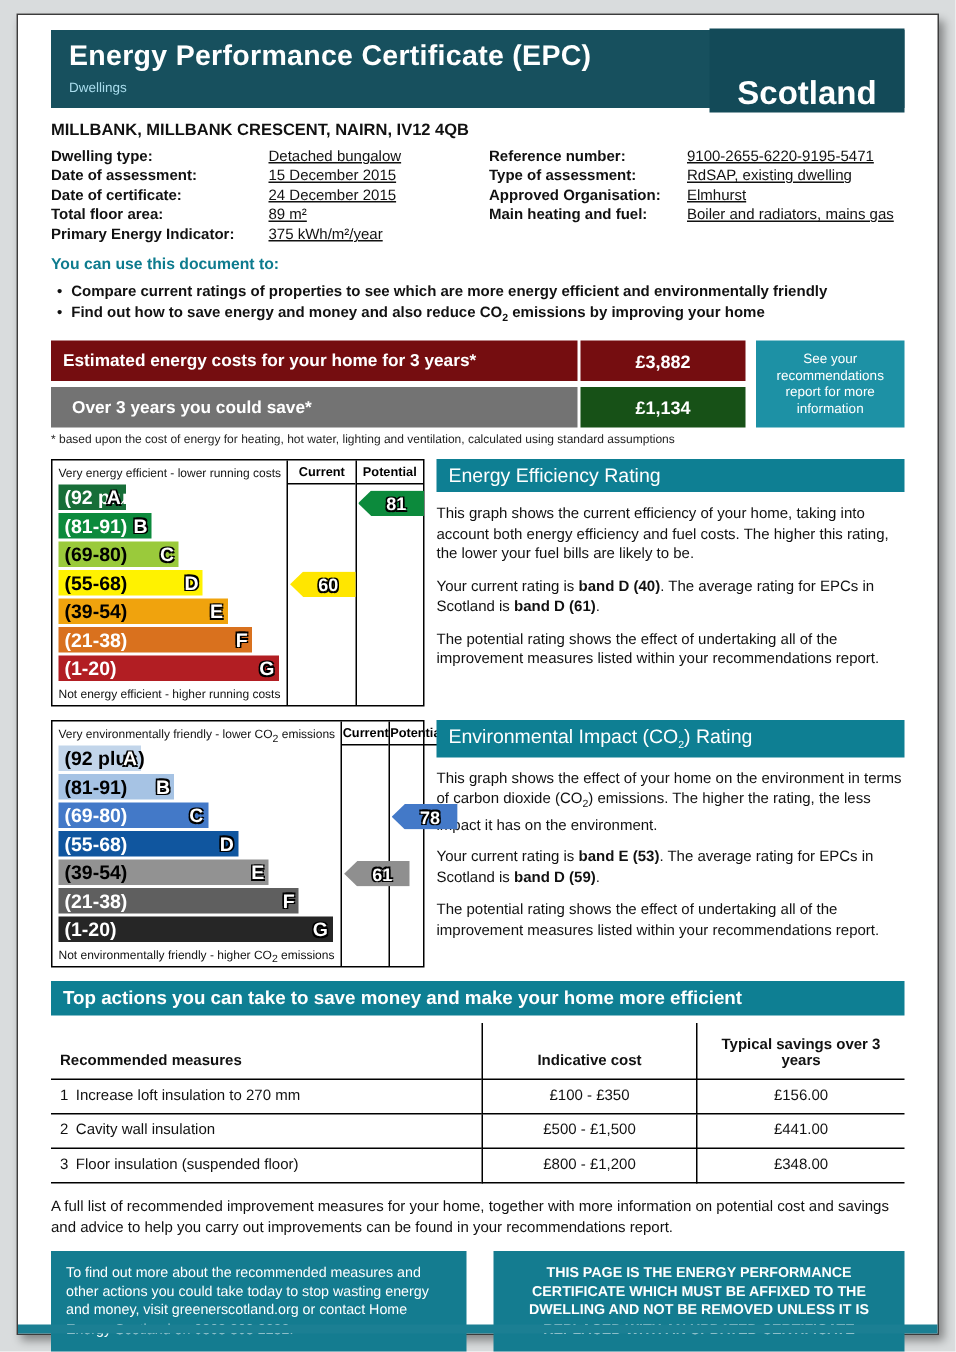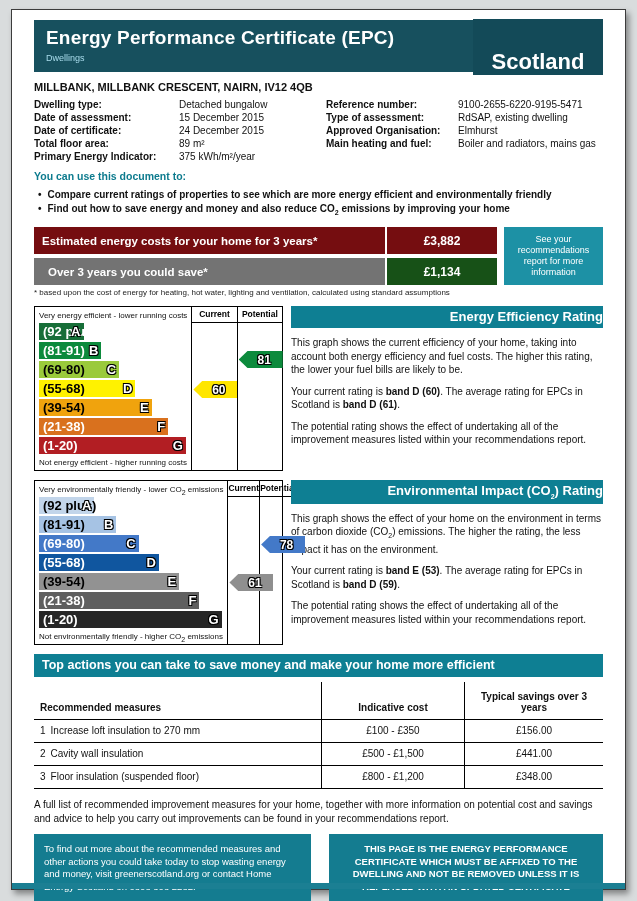--- a/index.html
+++ b/index.html
@@ -32,21 +32,21 @@
   .address { font-size:11px; font-weight:bold; margin:9px 0 5px 0; color:#111; }
 
   
   .details { display:flex; font-size:10px; color:#111; margin-bottom:7px; }
   .details-col-left { width:292px; }
   .details-col-right { flex:1; }
   .detail-row { display:flex; line-height:13px; }
   .dlab { font-weight:bold; }
   .details-col-left .dlab { width:145px; }
   .details-col-right .dlab { width:132px; }
-  .dval { flex:1; }
+  .dval { flex:1;text-decoration:underline; }
 
   
   .usage-heading { font-size:10.5px; font-weight:bold; margin:4px 0 6px 0; }
   .bullets { margin:0 0 8px 0; }
   .bullet { display:flex; font-size:10px; font-weight:bold; line-height:13.5px; color:#111; }
   .bullet::before { content:"•"; margin:0 6px 0 4px; }
   sub { font-size:7px; }
 
   
   .costs { display:grid; grid-template-columns:1fr 110px 104px; grid-auto-rows:27px; row-gap:4px; column-gap:2px; }
@@ -69,21 +69,21 @@
   .rate-col { width:46px; border-left:1px solid #000; display:flex; flex-direction:column; }
   .col-head { height:16px; border-bottom:1px solid #000; font-size:8.5px; font-weight:bold; text-align:center; line-height:15px; }
   .col-body { position:relative; flex:1; }
   .arrow { position:absolute; left:1px; width:44px; height:17px;
            clip-path:polygon(0 50%, 20% 0, 100% 0, 100% 100%, 20% 100%);
            display:flex; align-items:center; justify-content:center; padding-left:7px;
            font-size:12px; font-weight:bold; color:#fff;
            text-shadow:-1px -1px 0 #000, 1px -1px 0 #000, -1px 1px 0 #000, 1px 1px 0 #000; }
 
   .panel { flex:1; }
-  .panel-title { color:#fff; font-size:13px; font-weight:bold; padding:3px 0 4px 8px;text-align:right; }
+  .panel-title { color:#fff; font-size:13px; font-weight:normal; padding:3px 0 4px 8px; }
   .panel p { font-size:10px; line-height:13.5px; margin:8px 0; color:#111; }
 
   
   .ta-band { color:#fff; font-size:12.5px; font-weight:bold; padding:4px 8px 5px 8px; margin-top:3px; }
   .ta-table { display:grid; grid-template-columns:1fr 143px 139px; font-size:10px; margin-top:5px; color:#111; }
   .ta-cell { padding:5px 6px 6px 6px; border-bottom:1px solid #000; display:flex; align-items:flex-end; }
   .ta-cell.head { font-weight:bold; padding-top:9px; }
   .ta-cell.c2, .ta-cell.c3 { border-left:1px solid #000; justify-content:center; text-align:center; }
   .ta-num { margin-right:5px; }
   .after-table { font-size:10px; line-height:13.5px; margin:9px 0; color:#111; }
@@ -223,28 +223,28 @@
       </div>
       <div class="rate-col">
         <div class="col-head">Current</div>
         <div class="col-body">
           <div class="arrow" style="top: 58px; background-color: rgb(255, 230, 0);">60</div>
         </div>
       </div>
       <div class="rate-col">
         <div class="col-head">Potential</div>
         <div class="col-body">
-          <div class="arrow" style="top: 28px; background-color: rgb(12, 138, 60);">81</div>
+          <div class="arrow" style="top: 4px; background-color: rgb(12, 138, 60);">81</div>
         </div>
       </div>
     </div>
     <div class="panel">
       <div class="panel-title" style="background-color: rgb(14, 127, 147);">Energy Efficiency Rating</div>
       <p>This graph shows the current efficiency of your home, taking into account both energy efficiency and fuel costs. The higher this rating, the lower your fuel bills are likely to be.</p>
-      <p><span>Your current rating is </span><b>band D (60)</b><span>. The average rating for EPCs in Scotland is </span><b>band D (61)</b><span>.</span></p>
+      <p><span>Your current rating is </span><b>band D (40)</b><span>. The average rating for EPCs in Scotland is </span><b>band D (61)</b><span>.</span></p>
       <p>The potential rating shows the effect of undertaking all of the improvement measures listed within your recommendations report.</p>
     </div>
   </div>
 
   <div class="rating-row">
     <div class="chart-box">
       <div class="bars-area">
         <div class="chart-cap"><span>Very environmentally friendly - lower CO</span><sub>2</sub><span> emissions</span></div>
         <div class="band-row">
             <div class="band w0" style="background-color: rgb(194, 213, 234);">

